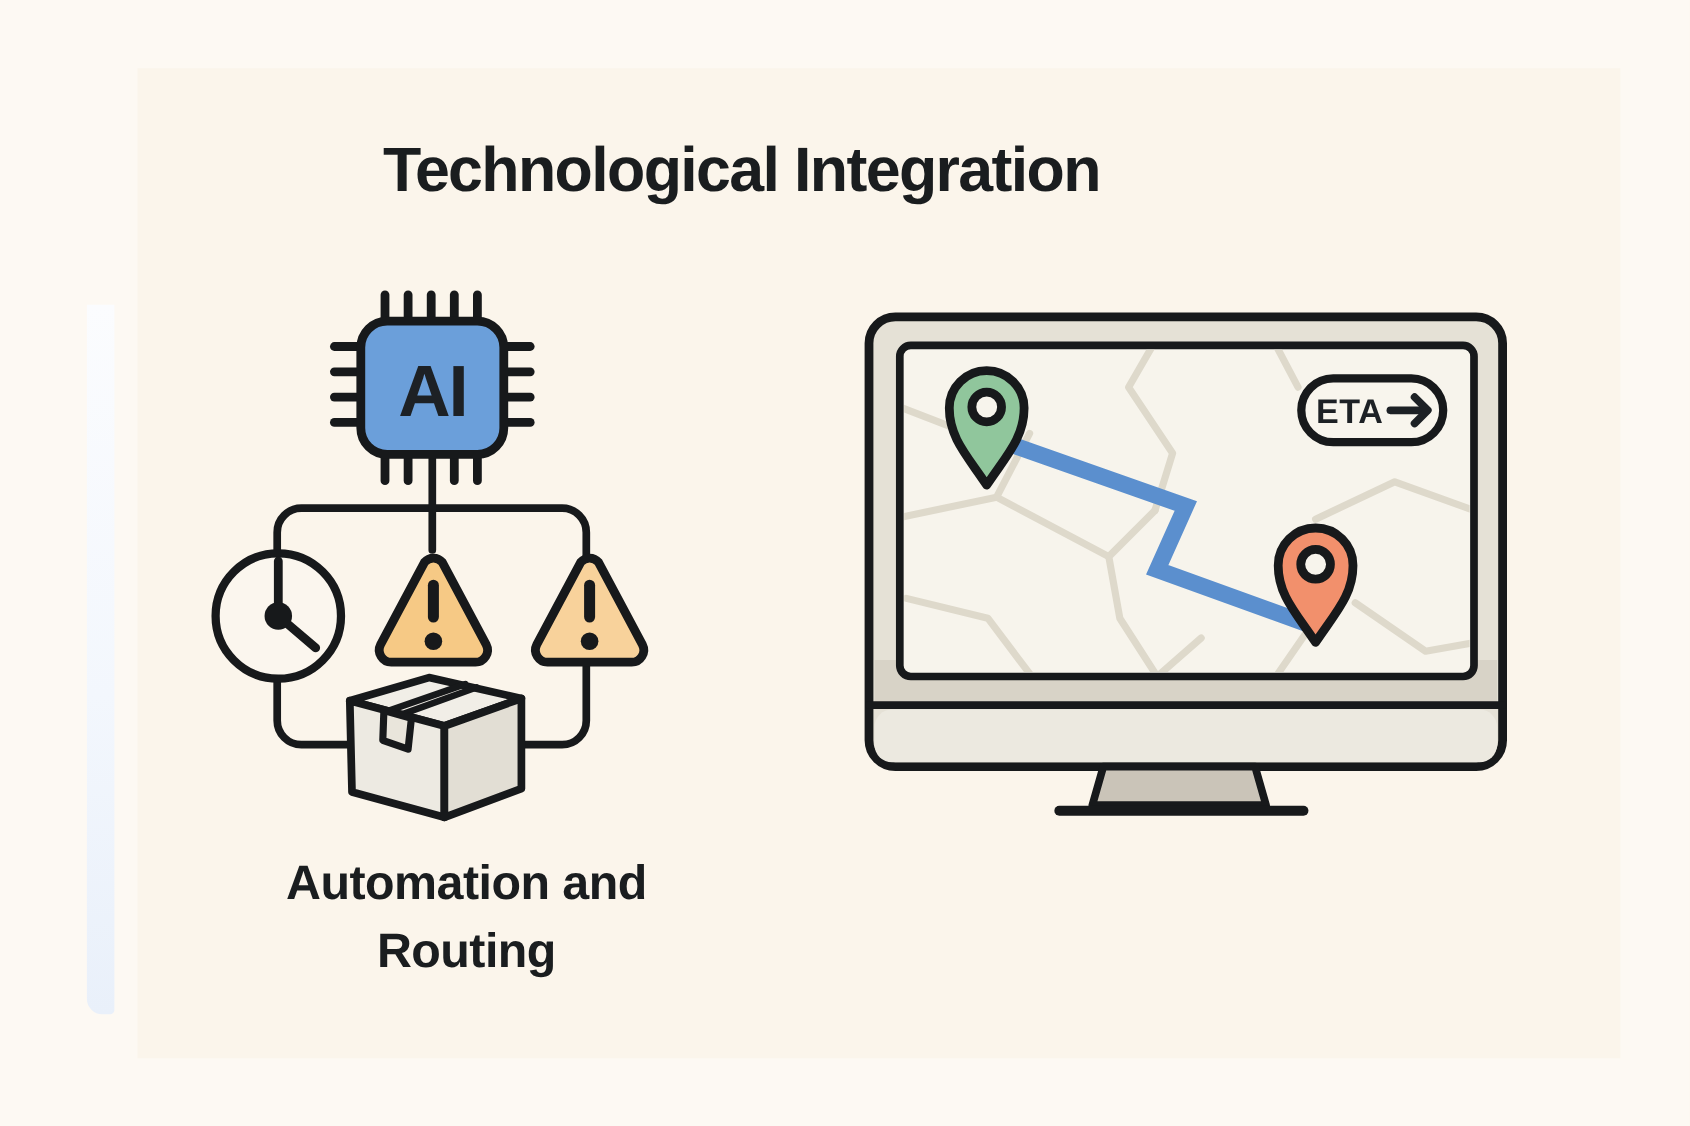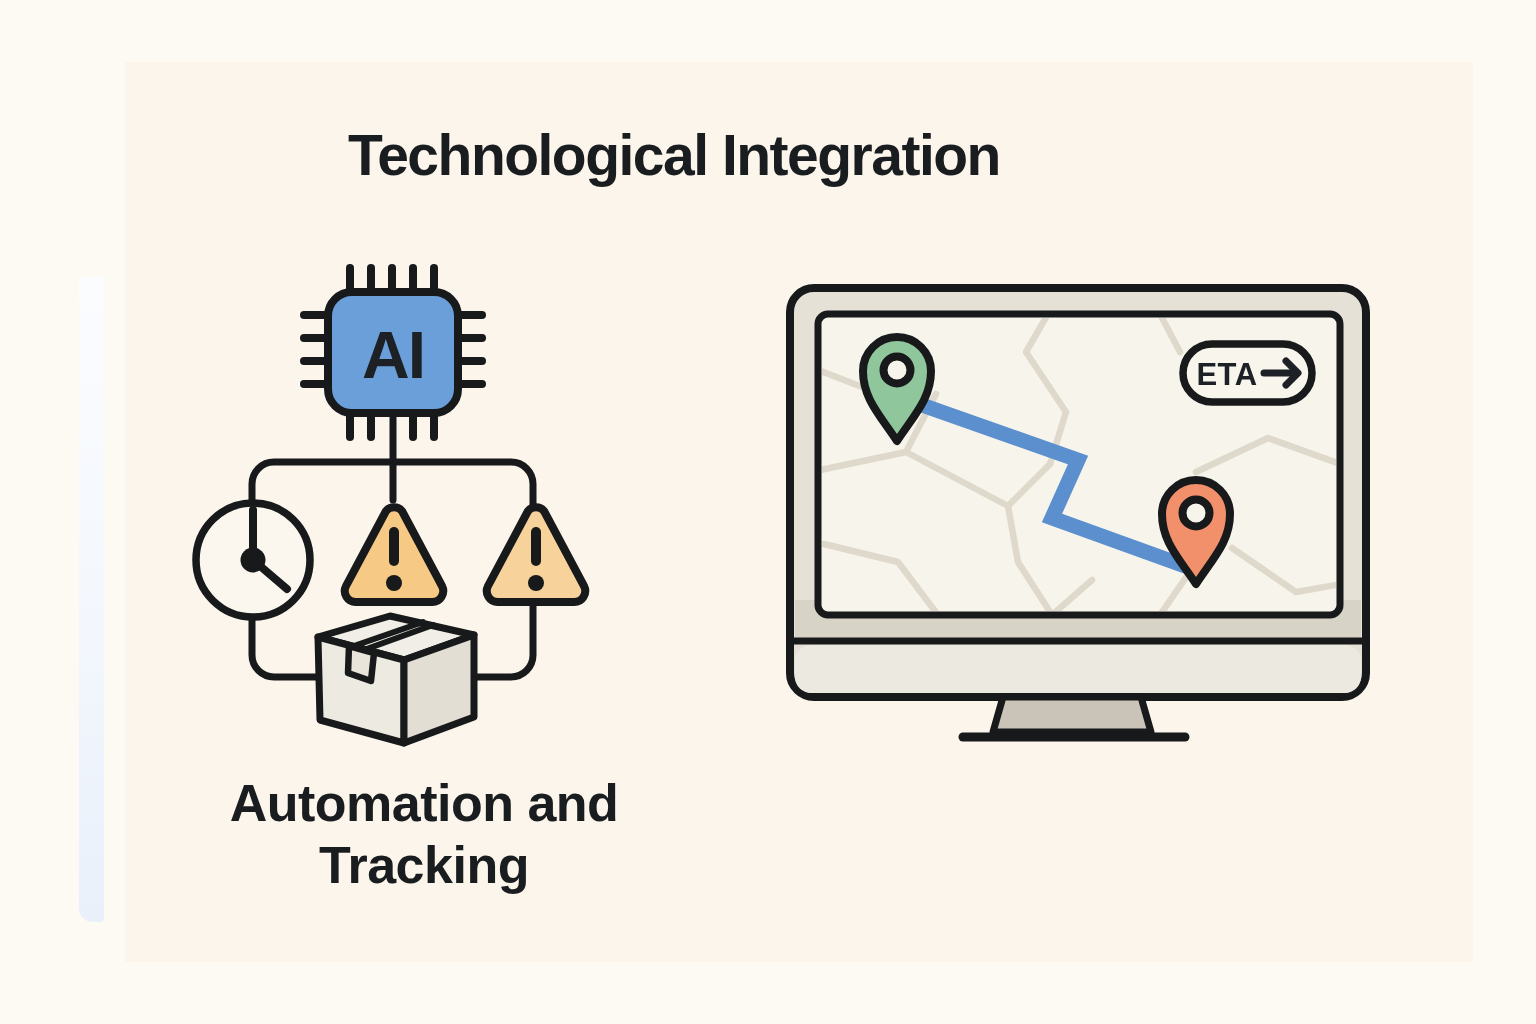--- a/index.html
+++ b/index.html
@@ -18,21 +18,21 @@
     position:absolute;left:79px;top:277px;width:25px;height:645px;
     background:linear-gradient(180deg,#fbfcfe 0%,#f3f7fd 55%,#e9f0fa 100%);
     border-bottom-left-radius:14px;border-bottom-right-radius:4px;
   }
   .page-title{
     position:absolute;left:0;top:122px;width:1348px;
     text-align:center;font-size:57px;font-weight:800;
     letter-spacing:-1.5px;color:#1a1d1f;
   }
   .caption{
-    position:absolute;font-size:52px;font-weight:800;color:#1a1d1f;
+    position:absolute;font-size:44px;font-weight:800;color:#1a1d1f;
     text-align:center;line-height:62px;letter-spacing:-0.5px;
   }
   .caption-left{left:124px;top:772px;width:600px;}
   .caption-right{left:812px;top:772px;width:600px;}
   svg.scene{position:absolute;left:0;top:0;}
   .chip-label-text{
     font-family:"Liberation Sans", sans-serif;
     font-weight:bold;font-size:66px;fill:#1d2125;letter-spacing:-2px;
   }
   .eta-text{
@@ -163,17 +163,17 @@
         </g>
       </g>
 
       <path d="M 1003 697 L 1141 697 L 1151 732 L 993 732 Z" fill="#cac4b8" stroke="#17191b" stroke-width="7"></path>
       <path d="M 963 737 H 1185" fill="none" stroke="#17191b" stroke-width="9"></path>
     </g>
   </svg>
 
   <div class="caption caption-left">
     <div>Automation and</div>
-    <div>Tracking</div>
+    <div>Routing</div>
   </div>
 
 
 </div>
 
 </body></html>

